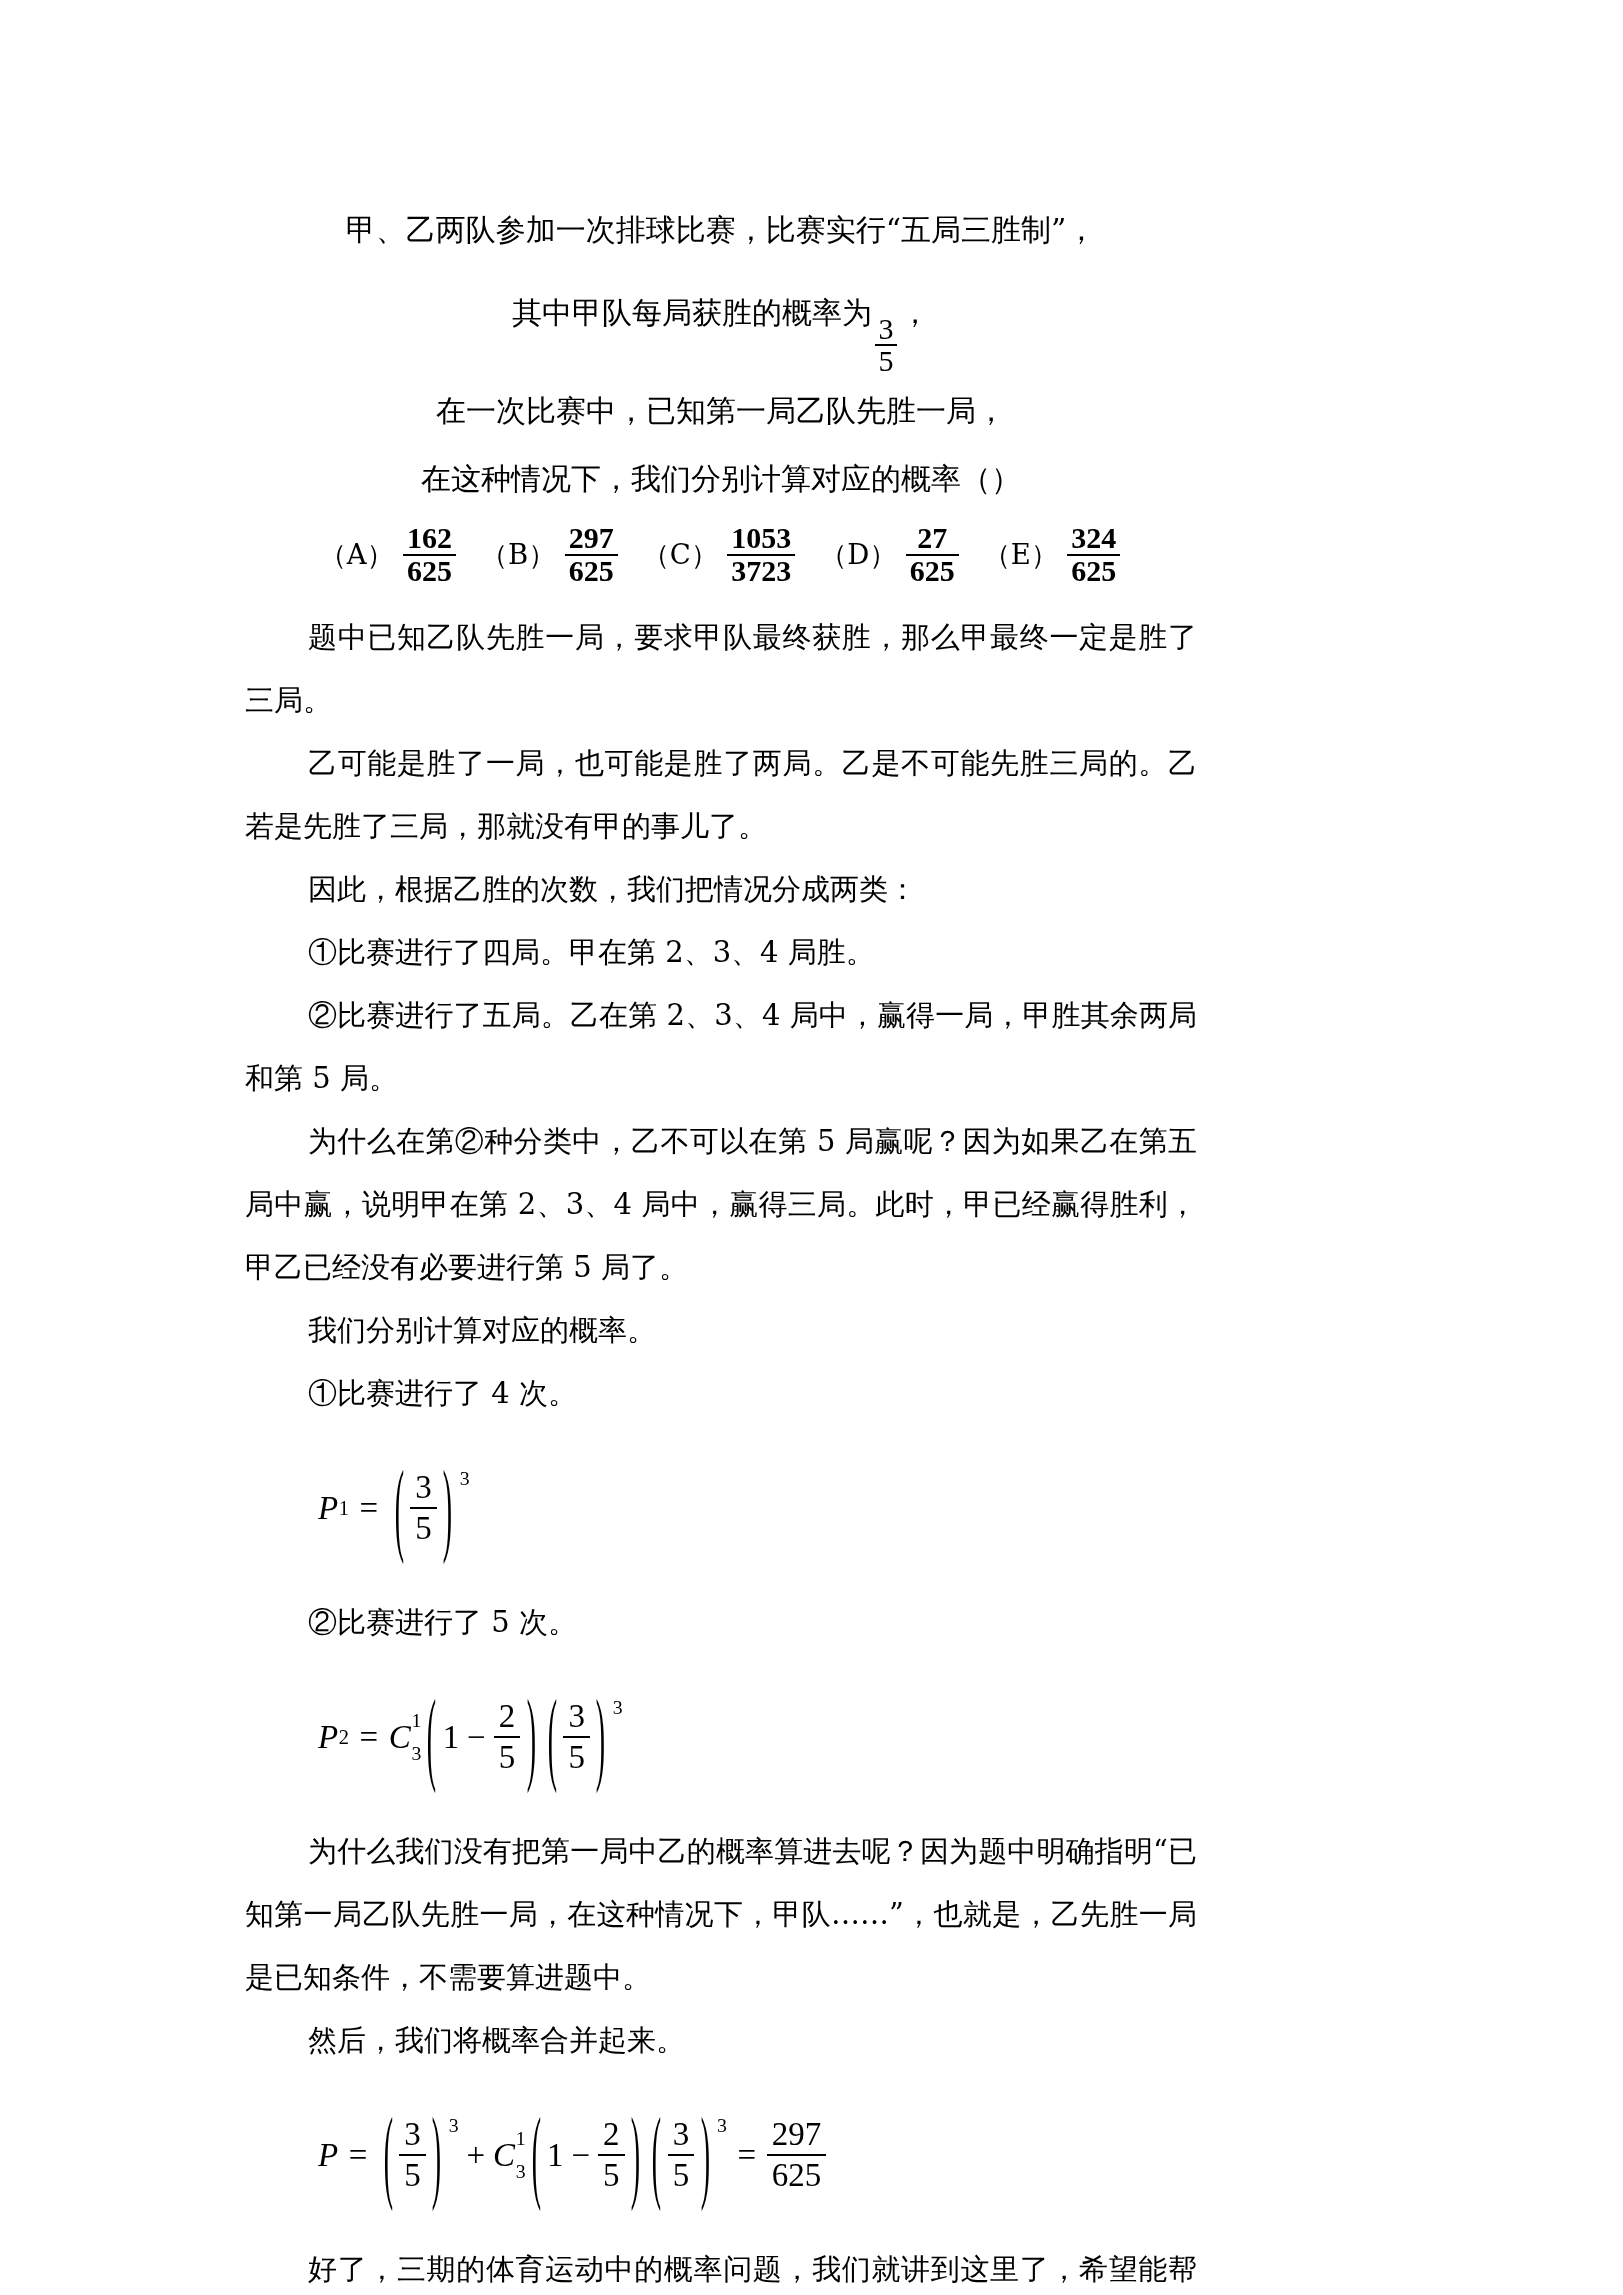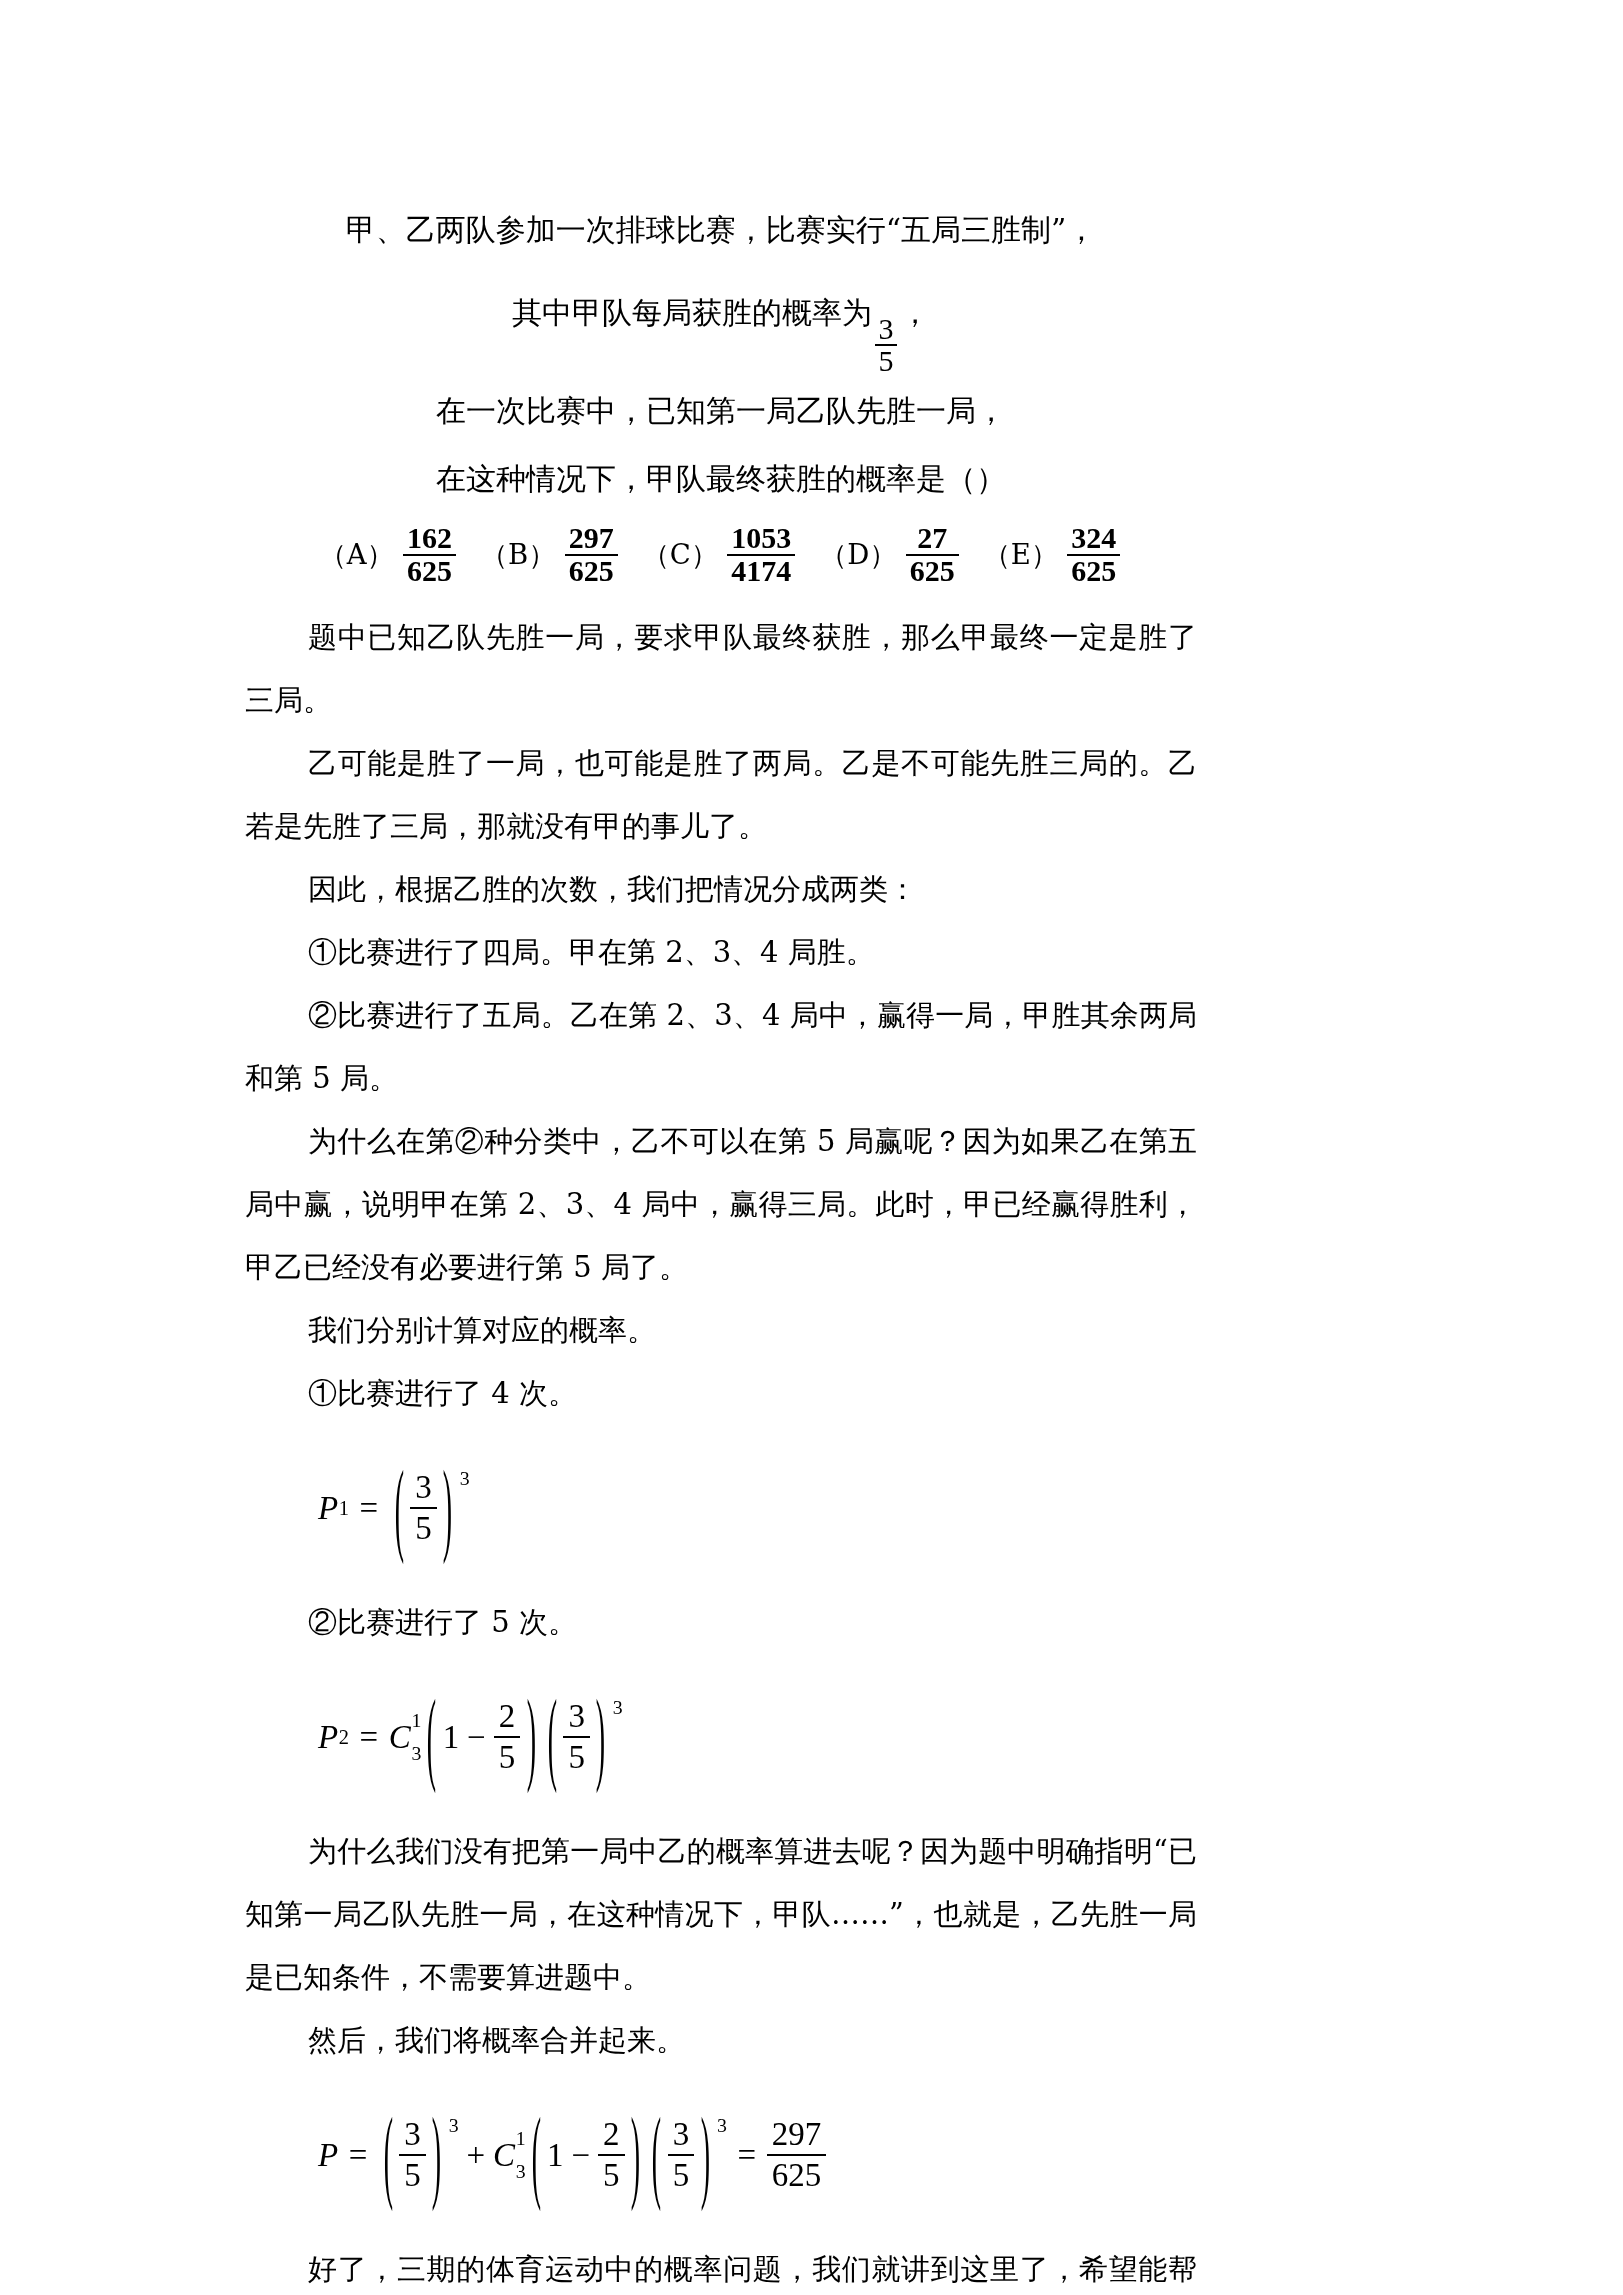--- a/index.html
+++ b/index.html
@@ -148,21 +148,21 @@
           <span class="num">3</span>
           <span class="den">5</span>
         </span><span>，</span>
     </div>
 
     <div class="prob-line">
       <span>在一次比赛中，已知第一局乙队先胜一局，</span>
     </div>
 
     <div class="prob-line">
-      <span>在这种情况下，甲队最终获胜的概率是（）</span>
+      <span>在这种情况下，我们分别计算对应的概率（）</span>
     </div>
   </div>
 
   <div class="options">
     <div class="opt">
       <span class="opt-lab">（A）</span>
       <span class="frac">
         <span class="num">162</span>
         <span class="den">625</span>
       </span>
@@ -171,21 +171,21 @@
       <span class="opt-lab">（B）</span>
       <span class="frac">
         <span class="num">297</span>
         <span class="den">625</span>
       </span>
     </div>
     <div class="opt">
       <span class="opt-lab">（C）</span>
       <span class="frac">
         <span class="num">1053</span>
-        <span class="den">4174</span>
+        <span class="den">3723</span>
       </span>
     </div>
     <div class="opt">
       <span class="opt-lab">（D）</span>
       <span class="frac">
         <span class="num">27</span>
         <span class="den">625</span>
       </span>
     </div>
     <div class="opt">

